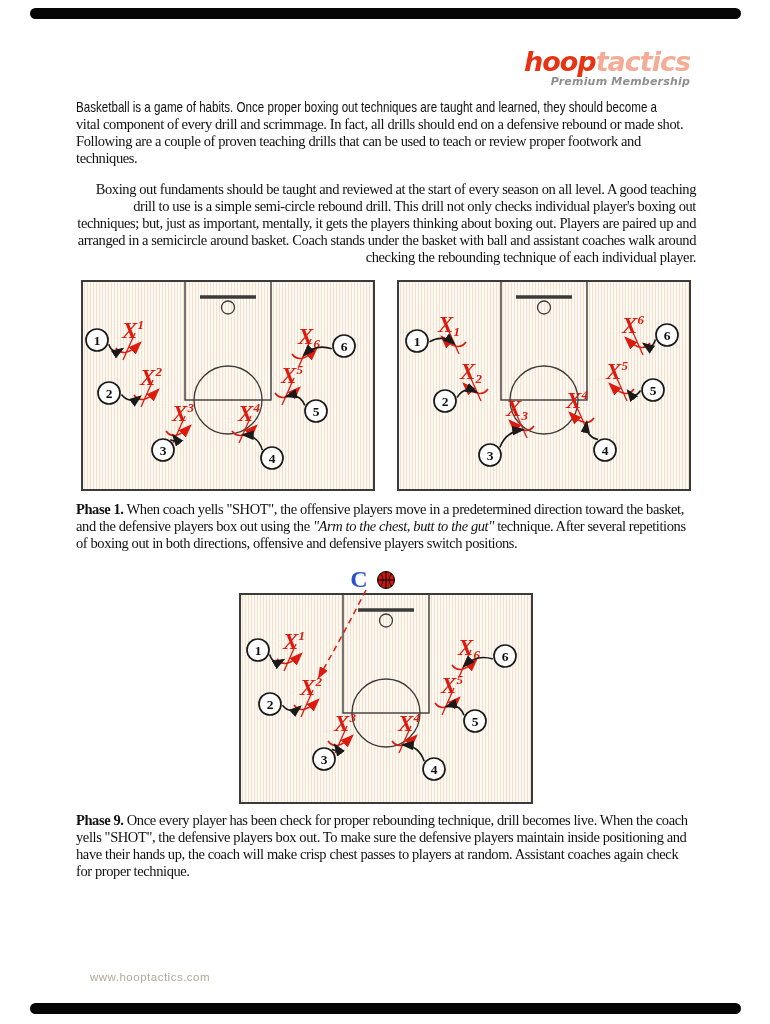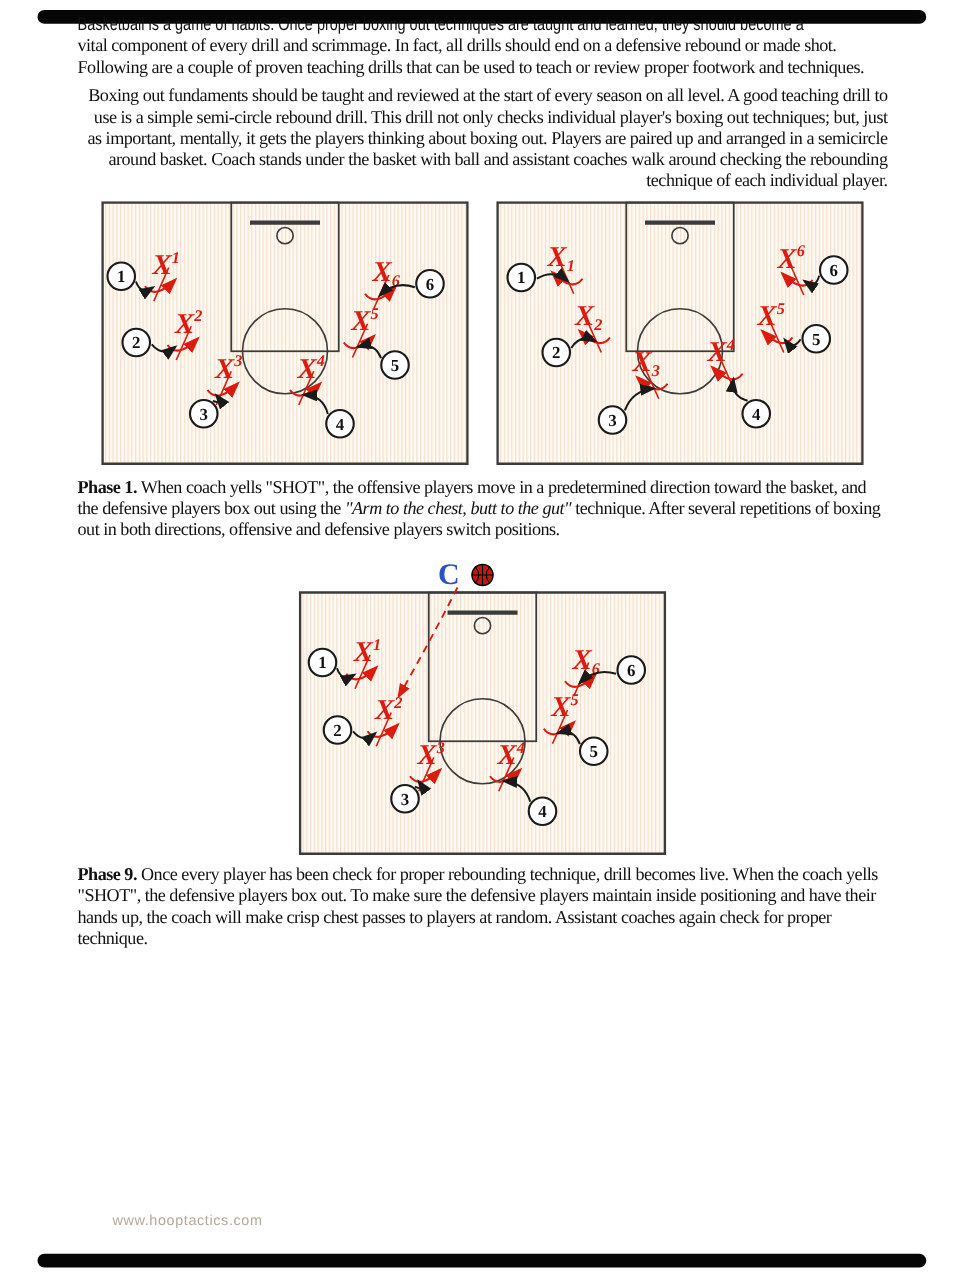--- a/index.html
+++ b/index.html
@@ -12,21 +12,21 @@
   .logo{margin-top:48px;text-align:right;padding-right:20px;line-height:1;}
   .logo-main{font-family:"DejaVu Sans",sans-serif;font-weight:bold;font-style:italic;
              font-size:27px;letter-spacing:-1px;}
   .logo-hoop{color:#e73214;}
   .logo-tactics{color:#f4ac96;}
   .logo-tagline{font-family:"DejaVu Sans",sans-serif;font-style:italic;font-weight:bold;
                 font-size:11px;color:#8e8e8e;margin-top:1px;letter-spacing:0.2px;}
   h1{margin:12px 0 0;text-align:center;font-weight:normal;}
   .t-main{font-size:28px;font-weight:bold;}
   .t-sub{font-size:22px;}
-  p{margin:0;font-size:14.5px;line-height:17px;letter-spacing:-0.4px;}
+  p{margin:14px;font-size:14.5px;line-height:17px;letter-spacing:-0.4px;}
   .intro{margin-top:12px;}
   .intro-line1{display:inline-block;white-space:nowrap;
                font-family:"Liberation Sans",sans-serif;letter-spacing:0;
                transform:scaleX(0.80);transform-origin:0 50%;}
   h2{margin:13px 0 0;font-size:19px;}
   .body2{margin-top:6px;text-align:right;}
   .court-row{margin-top:7px;display:flex;justify-content:center;gap:22px;}
   .phase{margin-top:10px;}
   .center-row{margin-top:13px;display:flex;justify-content:center;}
   .phase2{margin-top:8px;}
@@ -37,20 +37,24 @@
   .footer-right{padding-right:24px;}
   svg text{letter-spacing:0;}
 </style>
 </head>
 <body>
 
 <div class="bar top"></div>
 
 <div class="content">
 
+  <div class="logo">
+    <div class="logo-main"><span class="logo-hoop">hoop</span><span class="logo-tactics">tactics</span></div>
+    <div class="logo-tagline">Premium Membership</div>
+  </div>
 
 
   <p class="intro"><span class="intro-line1">Basketball is a game of habits. Once proper boxing out techniques are taught and learned, they should become a</span><span>vital component of every drill and scrimmage. In fact, all drills should end on a defensive rebound or made shot. Following are a couple of proven teaching drills that can be used to teach or review proper footwork and techniques.</span></p>
 
 
   <p class="body2">Boxing out fundaments should be taught and reviewed at the start of every season on all level. A good teaching drill to use is a simple semi-circle rebound drill. This drill not only checks individual player's boxing out techniques; but, just as important, mentally, it gets the players thinking about boxing out. Players are paired up and arranged in a semicircle around basket. Coach stands under the basket with ball and assistant coaches walk around checking the rebounding technique of each individual player.</p>
 
   <div class="court-row">
     <svg viewBox="0 0 294 211" width="294" height="211">
         <defs>

